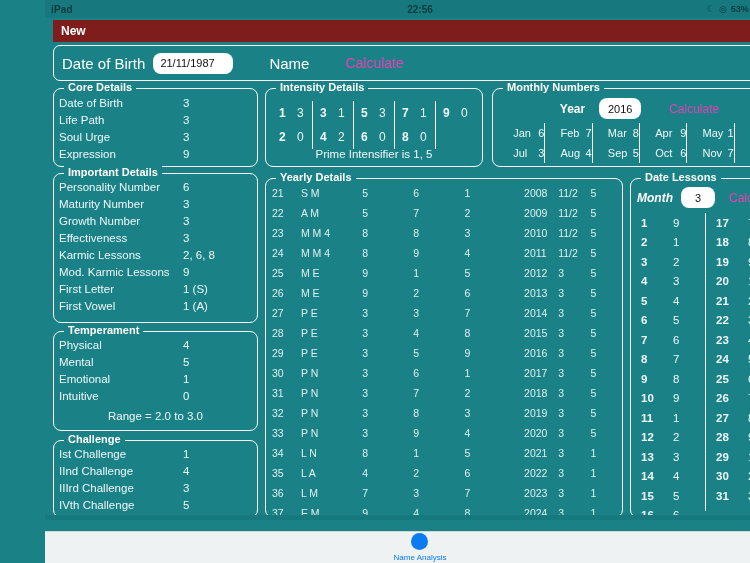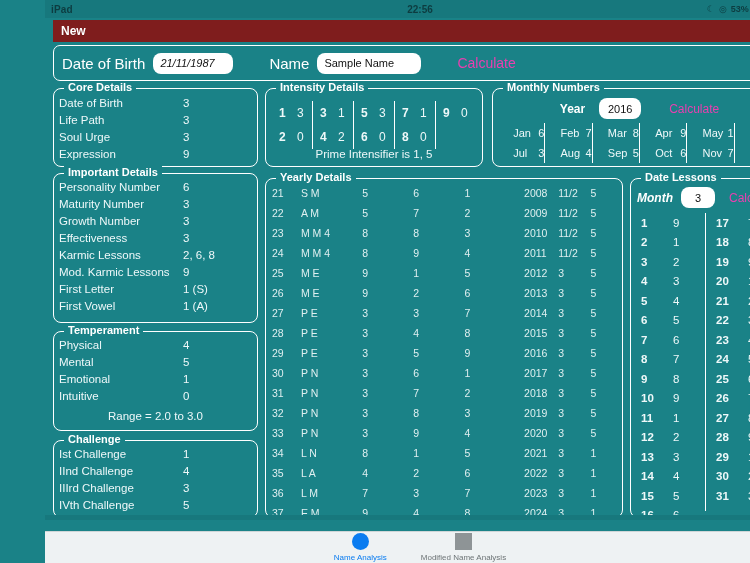--- a/index.html
+++ b/index.html
@@ -63,21 +63,21 @@
   }
   .topform .lbl {
     color: #fff; font-size: 15px; margin-left: 8px;
   }
   .field {
     background: #fff; border-radius: 8px;
     height: 21px; display: flex; align-items: center;
     padding: 0 7px; color: #111; font-size: 11px;
     border: none; outline: none;
   }
-  #dob-field { width: 80px; margin-left: 8px; font-style: italic; }
+  #dob-field { width: 80px; margin-left: 8px; }
   #name-field { width: 104px; margin-left: 8px; }
   .topform .lbl.name-lbl { margin-left: 36px; }
   .calc-link {
     color: #e93fb0; font-size: 14px; margin-left: 36px; cursor: pointer;
   }
 
   
   .group {
     position: absolute;
     border: 1.3px solid #ffffff;
@@ -200,21 +200,20 @@
   </div>
 
   <div class="titlebar">
     <span class="label">New</span>
   </div>
 
   <div class="topform">
     <span class="lbl">Date of Birth</span>
     <span class="field" id="dob-field">21/11/1987</span>
     <span class="lbl name-lbl">Name</span>
-    <span class="field" id="name-field">Sample Name</span>
     <span class="calc-link">Calculate</span>
   </div>
 
   <div class="group" style="left:8px; top:88px; width:205px; height:79px;">
     <span class="legend">Core Details</span>
     <div class="kv" style="top:8px">
       <span class="k">Date of Birth</span>
       <span class="v">3</span>
     </div>
     <div class="kv" style="top:25px">
@@ -747,19 +746,15 @@
         </div>
     </div>
   </div>
 
   <div class="tabbar-strip"></div>
   <div class="tabbar">
     <div class="tab active">
       <span class="dot"></span>
       <span class="t-lbl">Name Analysis</span>
     </div>
-    <div class="tab inactive">
-      <span class="sq"></span>
-      <span class="t-lbl">Modified Name Analysis</span>
-    </div>
   </div>
 
 </div>
 
 </body></html>

